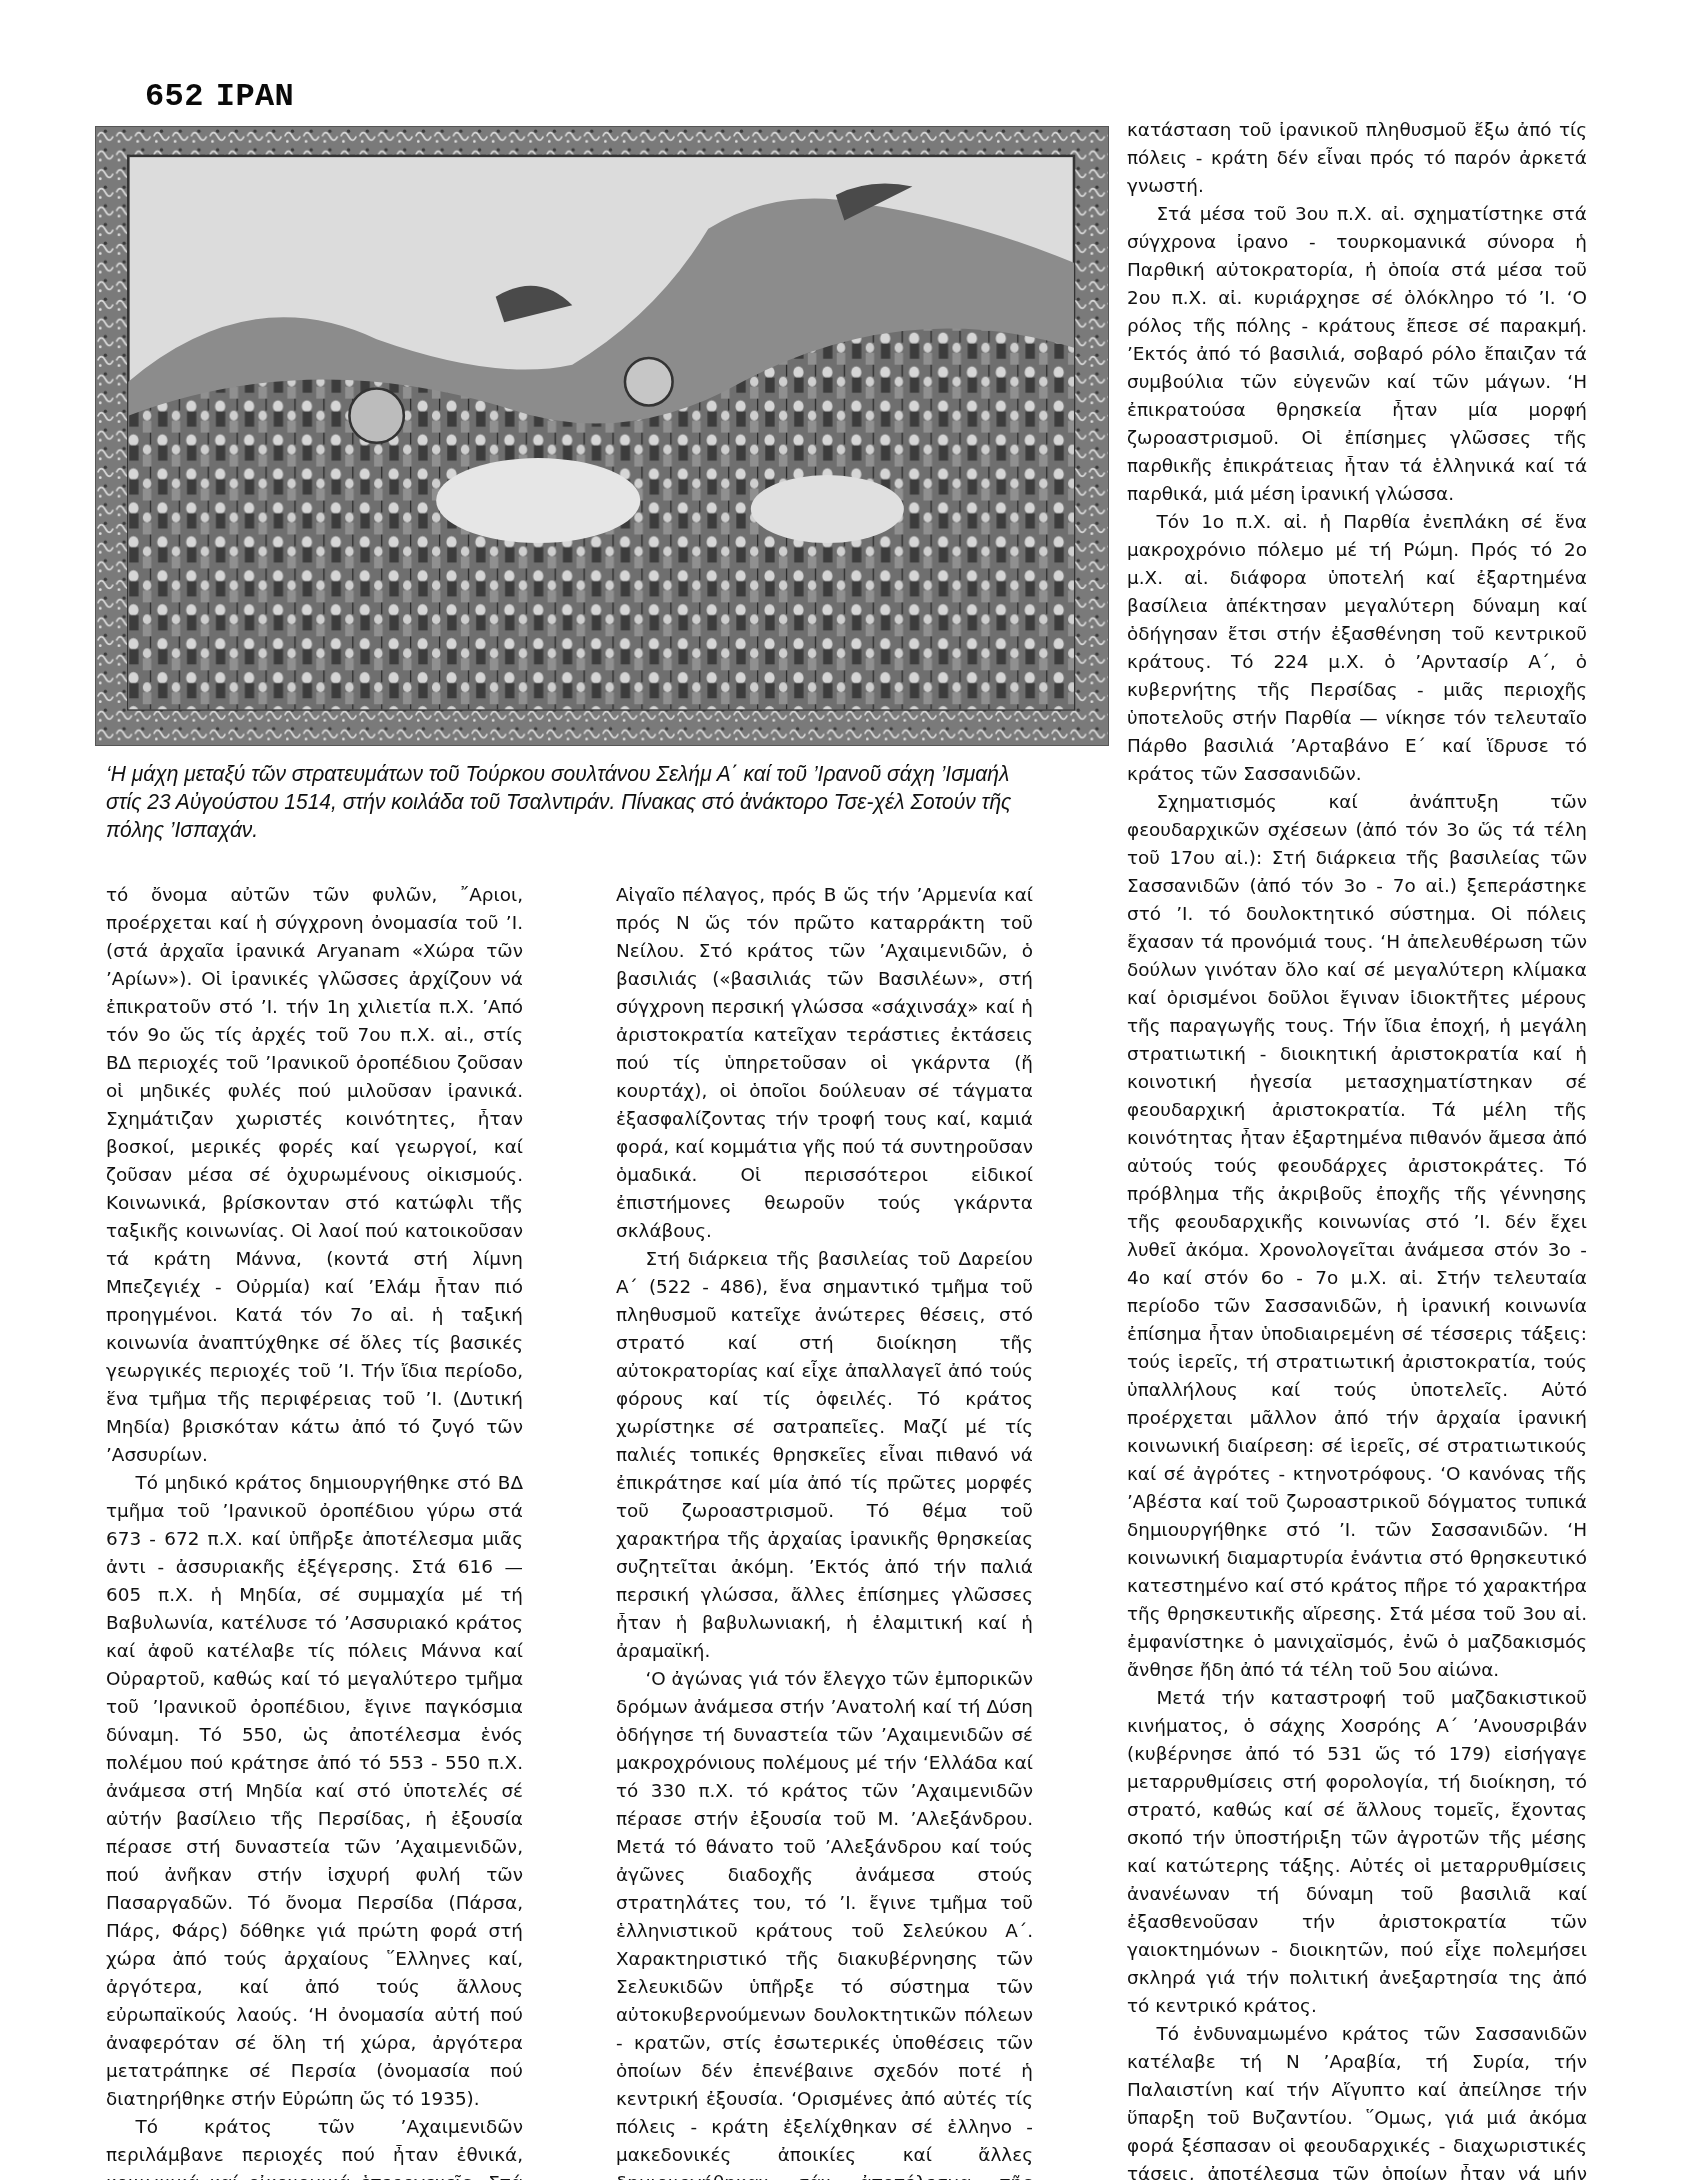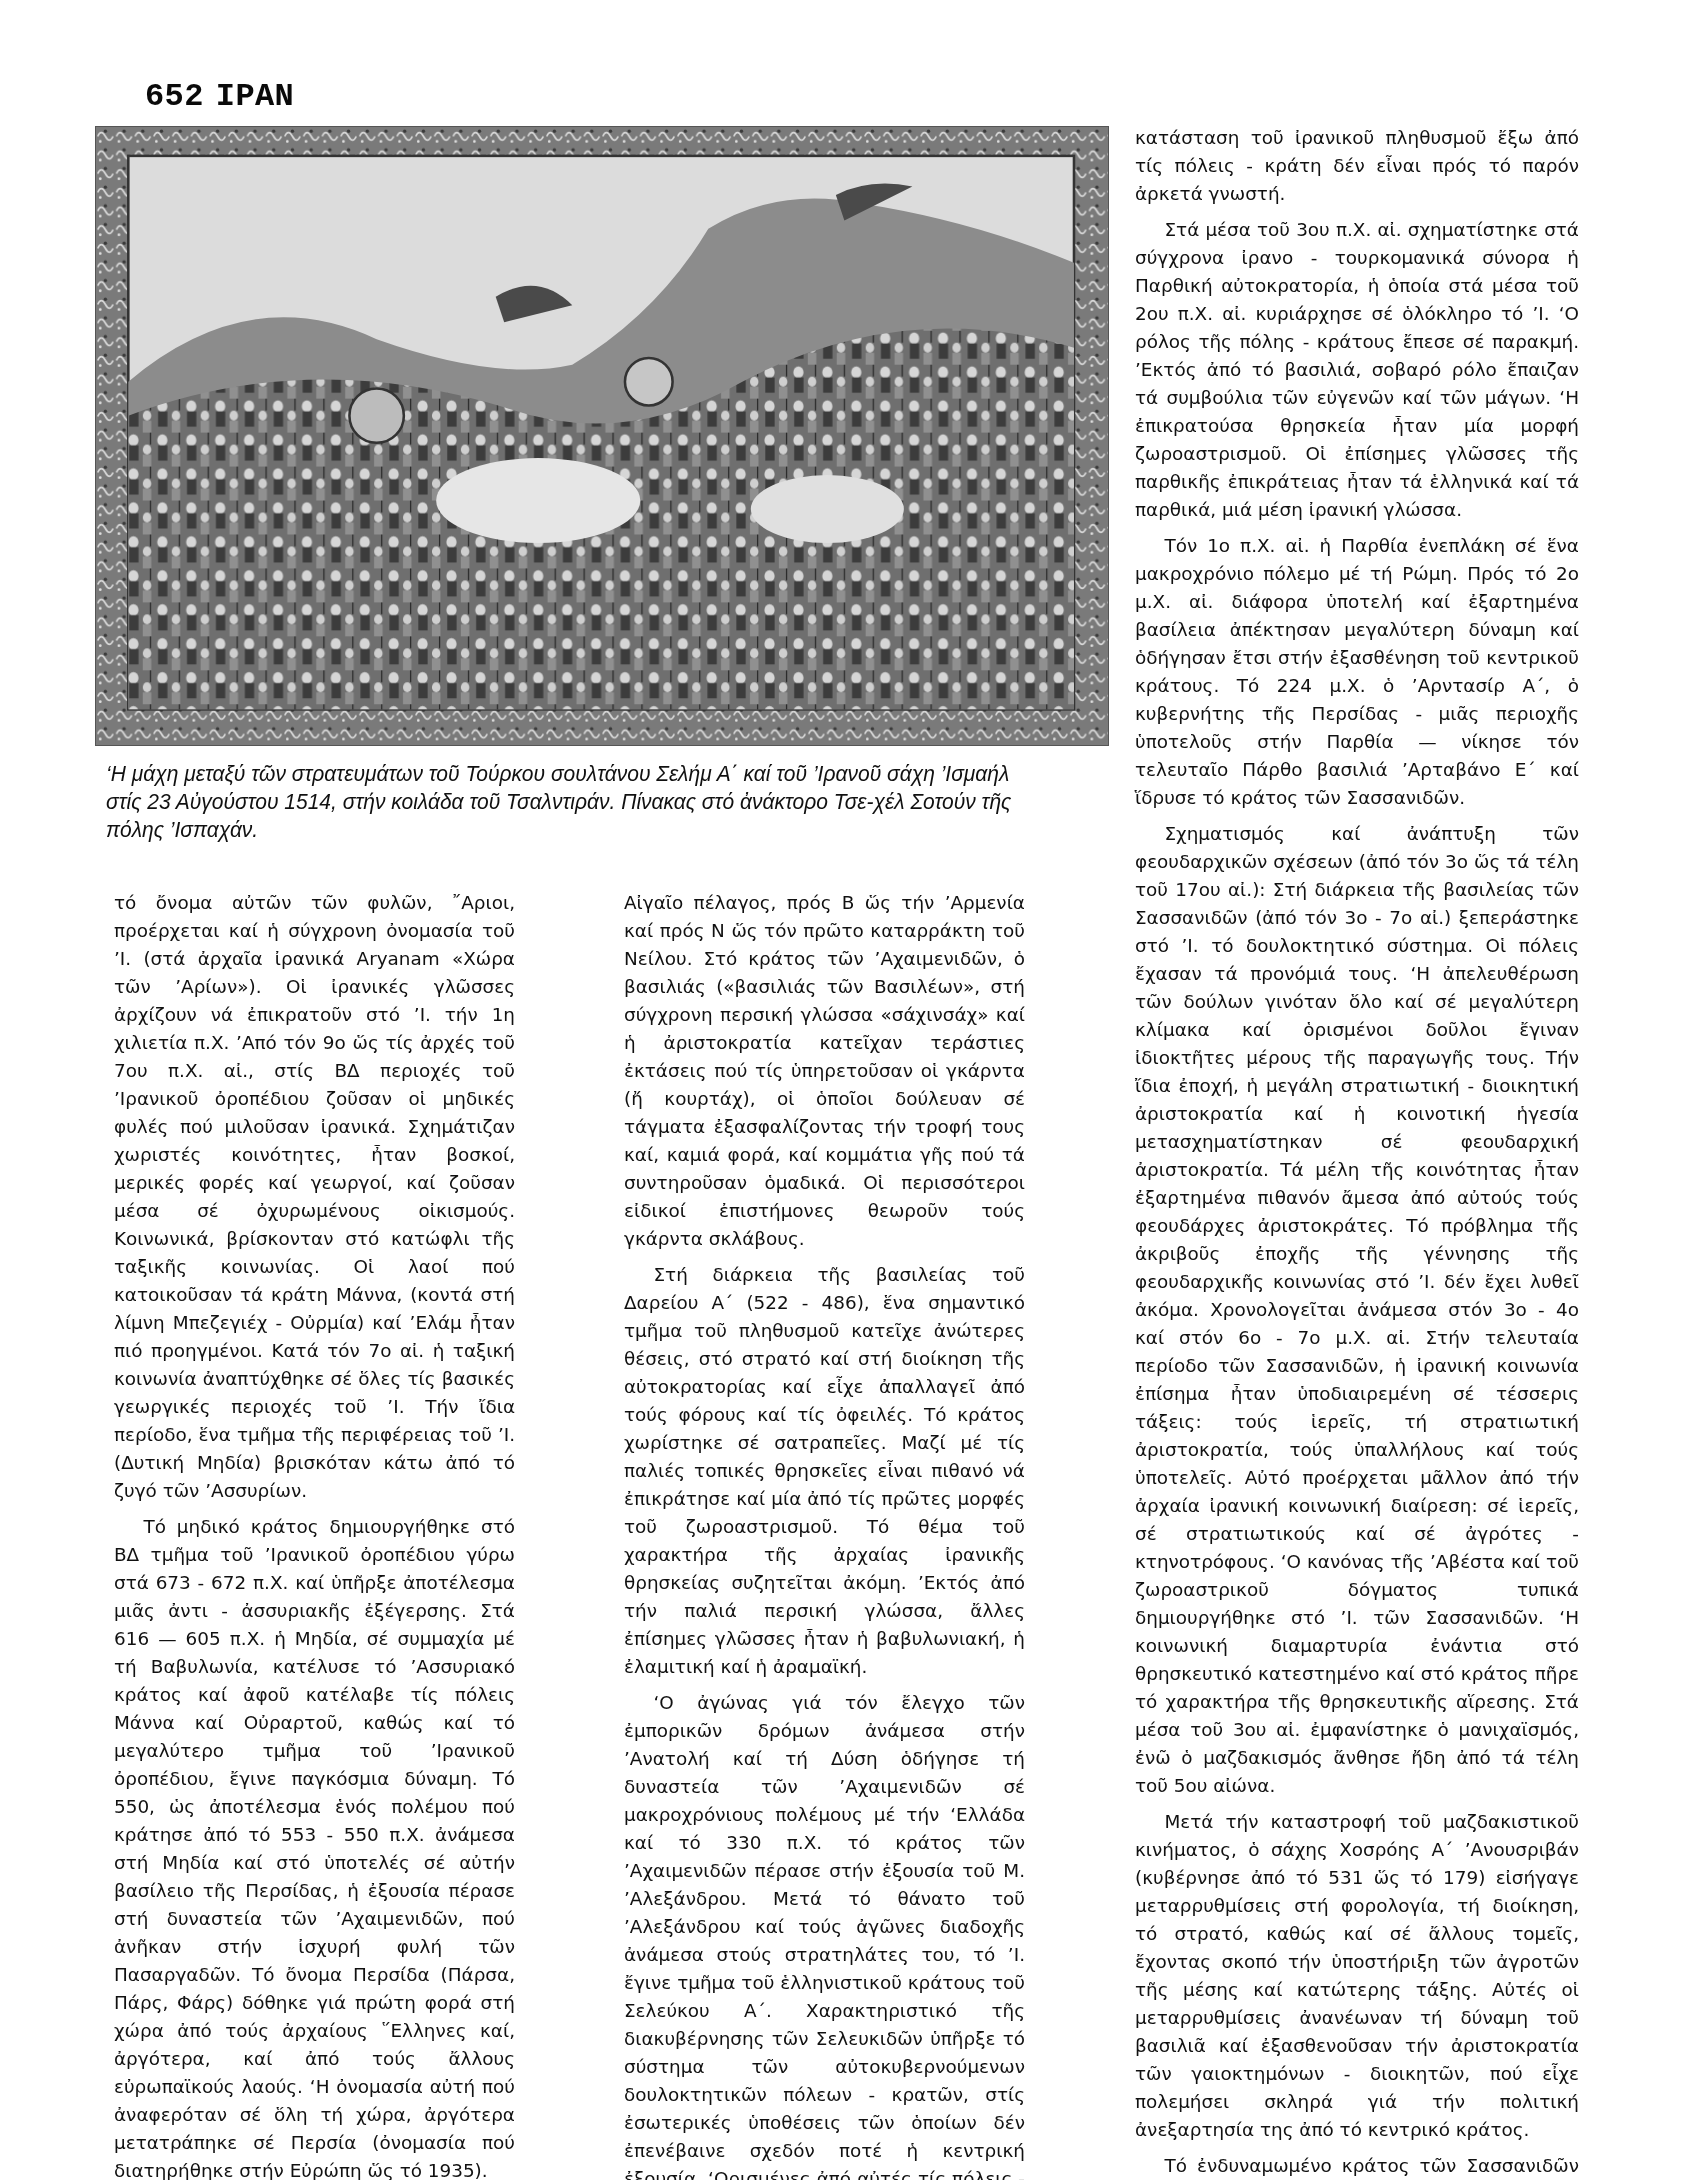--- a/index.html
+++ b/index.html
@@ -9,21 +9,21 @@
                   font-weight: bold; font-size: 32px; letter-spacing: 0.4px; color: #0a0a0a; margin-left: 44px; }
   .running-head span { margin-right: 12px; }
   .figure { position: absolute; left: 95px; top: 126px; width: 1014px; height: 620px;
             background: #8a8a8a; box-sizing: border-box; border: 0.9px solid #555; overflow: hidden; }
   .figure svg { width: 100%; height: 100%; display: block; }
   .caption { position: absolute; left: 106px; top: 760px; width: 1005px;
              font-family: "Liberation Sans", sans-serif; font-style: italic; font-size: 22.6px;
              line-height: 28px; color: #111; transform: scaleX(0.93); transform-origin: left top; }
   .col { position: absolute; font-family: "DejaVu Sans", sans-serif; font-size: 18.4px;
          line-height: 28px; text-align: justify; color: #111; }
-  .col p { margin: 8px; text-indent: 0; }
+  .col p { margin: 0; text-indent: 0; }
   .col p.ind { text-indent: 1.6em; }
   .col-1 { left: 106px; top: 881px; width: 417px; }
   .col-2 { left: 616px; top: 881px; width: 417px; }
   .col-3 { left: 1127px; top: 116px; width: 460px; }
 </style>
 </head>
 <body>
 
 <div class="running-head">
   <span>652</span><span>IPAN</span>

